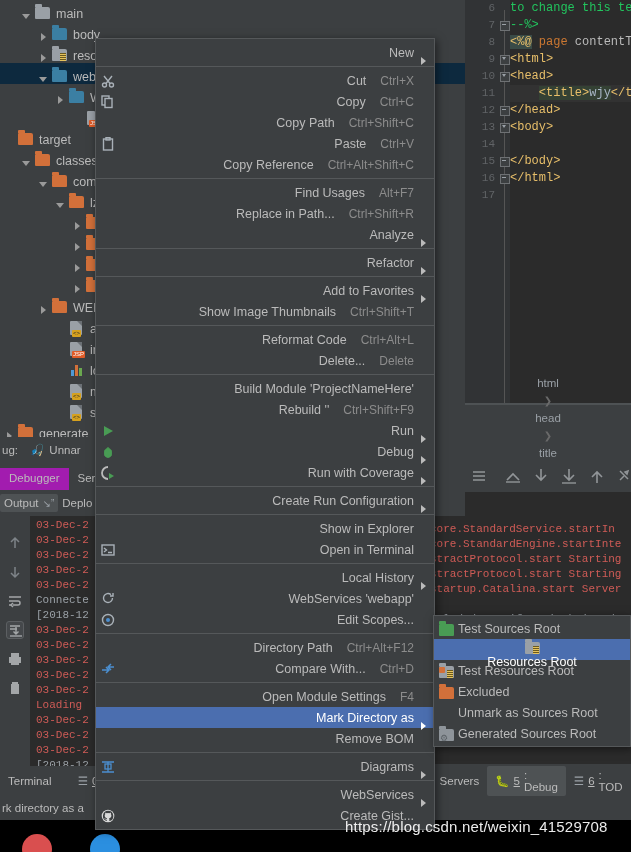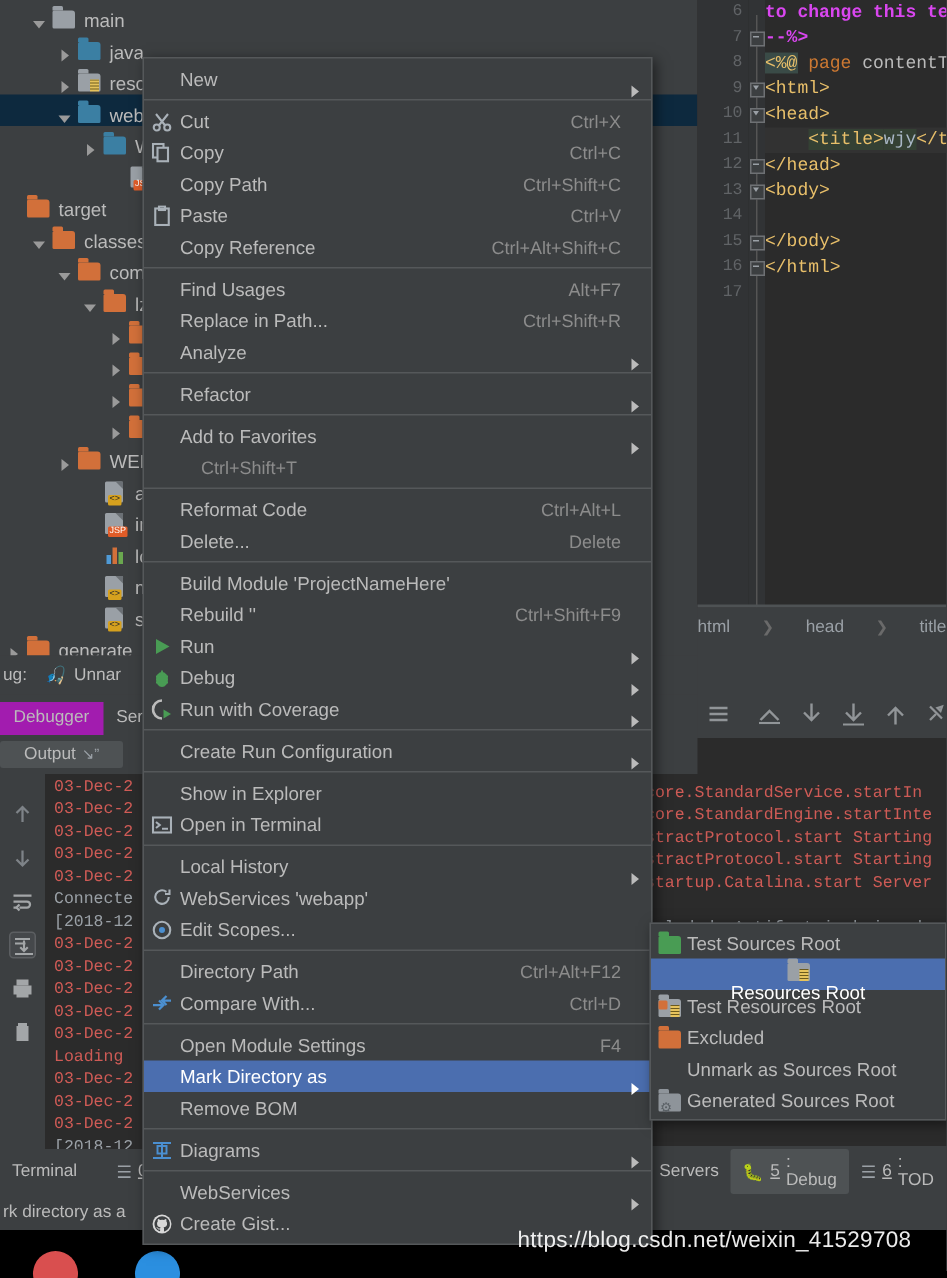--- a/index.html
+++ b/index.html
@@ -86,32 +86,32 @@
   .fold { position: absolute; left: 0; width: 11px; height: 17px; }
   .fold::before {
     content: ""; position: absolute; left: 1px; top: 4px; width: 8px; height: 8px;
     border: 1px solid #6e7174; background: #3c3f41;
   }
   .fold.plus::after  { content:""; position:absolute; left:3px; top:7px; width:4px; height:1px; background:#9aa0a6; }
   .fold.down::after  { content:""; position:absolute; left:3px; top:6px; border-top:3px solid #9aa0a6; border-left:2px solid transparent; border-right:2px solid transparent; }
   .codearea { position: absolute; left: 45px; top: 0; right: 0; height: 100%; font-family: "Liberation Mono", monospace; font-size: 12px; }
   .cline { height: 17px; line-height: 17px; white-space: pre; }
   .cline.hl { background: #323232; }
-  .t-com { color: #d946ef; font-weight: bold; }
+  .t-com { color: #22c55e; }
   .t-tag { color: #e8bf6a; }
   .t-dir { color: #e8bf6a; background: #3a4b47; }
   .t-kw  { color: #cc7832; }
   .t-attr{ color: #bababa; }
   .t-txt { color: #a9b7c6; }
   .sel   { background: #344134; }
 
   .breadcrumb {
     position: absolute; left: 465px; top: 405px; width: 166px; height: 25px;
-    background: #3c3f41; display: flex; align-items: center; justify-content: space-between;
-    color: #9aa0a6; font-size: 11.5px; gap: 6px;
+    background: #3c3f41; display: flex; align-items: center; justify-content: center;
+    color: #9aa0a6; font-size: 11.5px; gap: 6px; flex-direction: column;
   }
   .breadcrumb .sep { color: #6a6a6a; font-size: 10px; }
   .bc-topline { position:absolute; left:465px; top:403px; width:166px; height:2px; background:#4e5254; }
 
   
   .dbg-toolbar {
     position: absolute; left: 430px; top: 460px; width: 201px; height: 32px;
     background: #3c3f41; display: flex; align-items: center; gap: 6px; padding-left: 4px;
   }
   .dbg-toolbar .tb-ic { width: 22px; height: 22px; opacity: .75; position: relative; }
@@ -135,21 +135,21 @@
   .tabs-row {
     position: absolute; left: 0; top: 463px; width: 465px; height: 27px;
     background: #3c3f41; display: flex; align-items: flex-end; font-size: 11.5px; color: #bbb;
   }
   .tab { padding: 4px 9px 6px 9px; }
   .tab.active { background: #a21caf; }
   .out-tabs {
     position: absolute; left: 0; top: 490px; width: 465px; height: 26px;
     background: #3c3f41; display: flex; align-items: center; font-size: 11.5px; color: #bbb;
   }
-  .out-tab { padding: 3px 16px; }
+  .out-tab { padding: 3px 4px; }
   .out-tab.active { background: #4e5254; border-radius: 2px; }
   .left-rail {
     position: absolute; left: 0; top: 516px; width: 30px; height: 250px;
     background: #3c3f41; display: flex; flex-direction: column; align-items: center;
     gap: 11px; padding-top: 18px;
   }
   .rail-ic { width: 18px; height: 18px; opacity: .7; position: relative; }
   .rail-ic.boxed { border: 1px solid #6a6d70; border-radius: 3px; background: #4a4d50; }
   .left-console {
     position: absolute; left: 30px; top: 516px; width: 400px; height: 250px;
@@ -182,21 +182,21 @@
 
   
   .ctx {
     position: absolute; left: 95px; top: 38px; width: 340px;
     background: #3c3f41; border: 1px solid #55585a;
     box-shadow: 2px 2px 8px rgba(0,0,0,.5);
     padding: 3px 0;
   }
   .mi {
     height: 21px; display: flex; align-items: center;
-    font-size: 12.5px; color: #bbbbbb; padding: 0 6px 0 0; position: relative;
+    font-size: 12.5px; color: #bbbbbb; padding: 0 6px 0 0; position: relative; text-align: right;
   }
   .mi.sel { background: #4b6eaf; color: #ffffff; }
   .mi .mic { width: 24px; height: 16px; flex: 0 0 auto; position: relative; }
   .mi .mlabel { flex: 1 1 auto; white-space: nowrap; }
   .mi .macc { color: #8c8c8c; font-size: 12px; margin-left: 14px; white-space: nowrap; }
   .mi .sub {
     width: 14px; flex: 0 0 auto; position: relative;
   }
   .mi .sub::before {
     content: ""; position: absolute; right: 2px; top: 4px;
@@ -234,21 +234,21 @@
         <span class="ficon">
           <span class="folder grey"></span>
         </span>
         <span class="tlabel">main</span>
       </div>
       <div class="tree-row" style="padding-left: 38px;">
         <span class="arrow right"></span>
         <span class="ficon">
           <span class="folder blue"></span>
         </span>
-        <span class="tlabel">java</span>
+        <span class="tlabel">body</span>
       </div>
       <div class="tree-row" style="padding-left: 38px;">
         <span class="arrow right"></span>
         <span class="ficon">
           <span class="folder grey res"></span>
         </span>
         <span class="tlabel">resources</span>
       </div>
       <div class="tree-row selected" style="padding-left: 38px;">
         <span class="arrow down"></span>
@@ -683,20 +683,21 @@
         <span class="sub"></span>
       </div>
       <div class="msep"></div>
       <div class="mi">
         <span class="mic"></span>
         <span class="mlabel">Add to Favorites</span>
         <span class="sub"></span>
       </div>
       <div class="mi">
         <span class="mic"></span>
+        <span class="mlabel">Show Image Thumbnails</span>
         <span class="macc">Ctrl+Shift+T</span>
         <span class="sub" style="visibility:hidden"></span>
       </div>
       <div class="msep"></div>
       <div class="mi">
         <span class="mic"></span>
         <span class="mlabel">Reformat Code</span>
         <span class="macc">Ctrl+Alt+L</span>
         <span class="sub" style="visibility:hidden"></span>
       </div>

